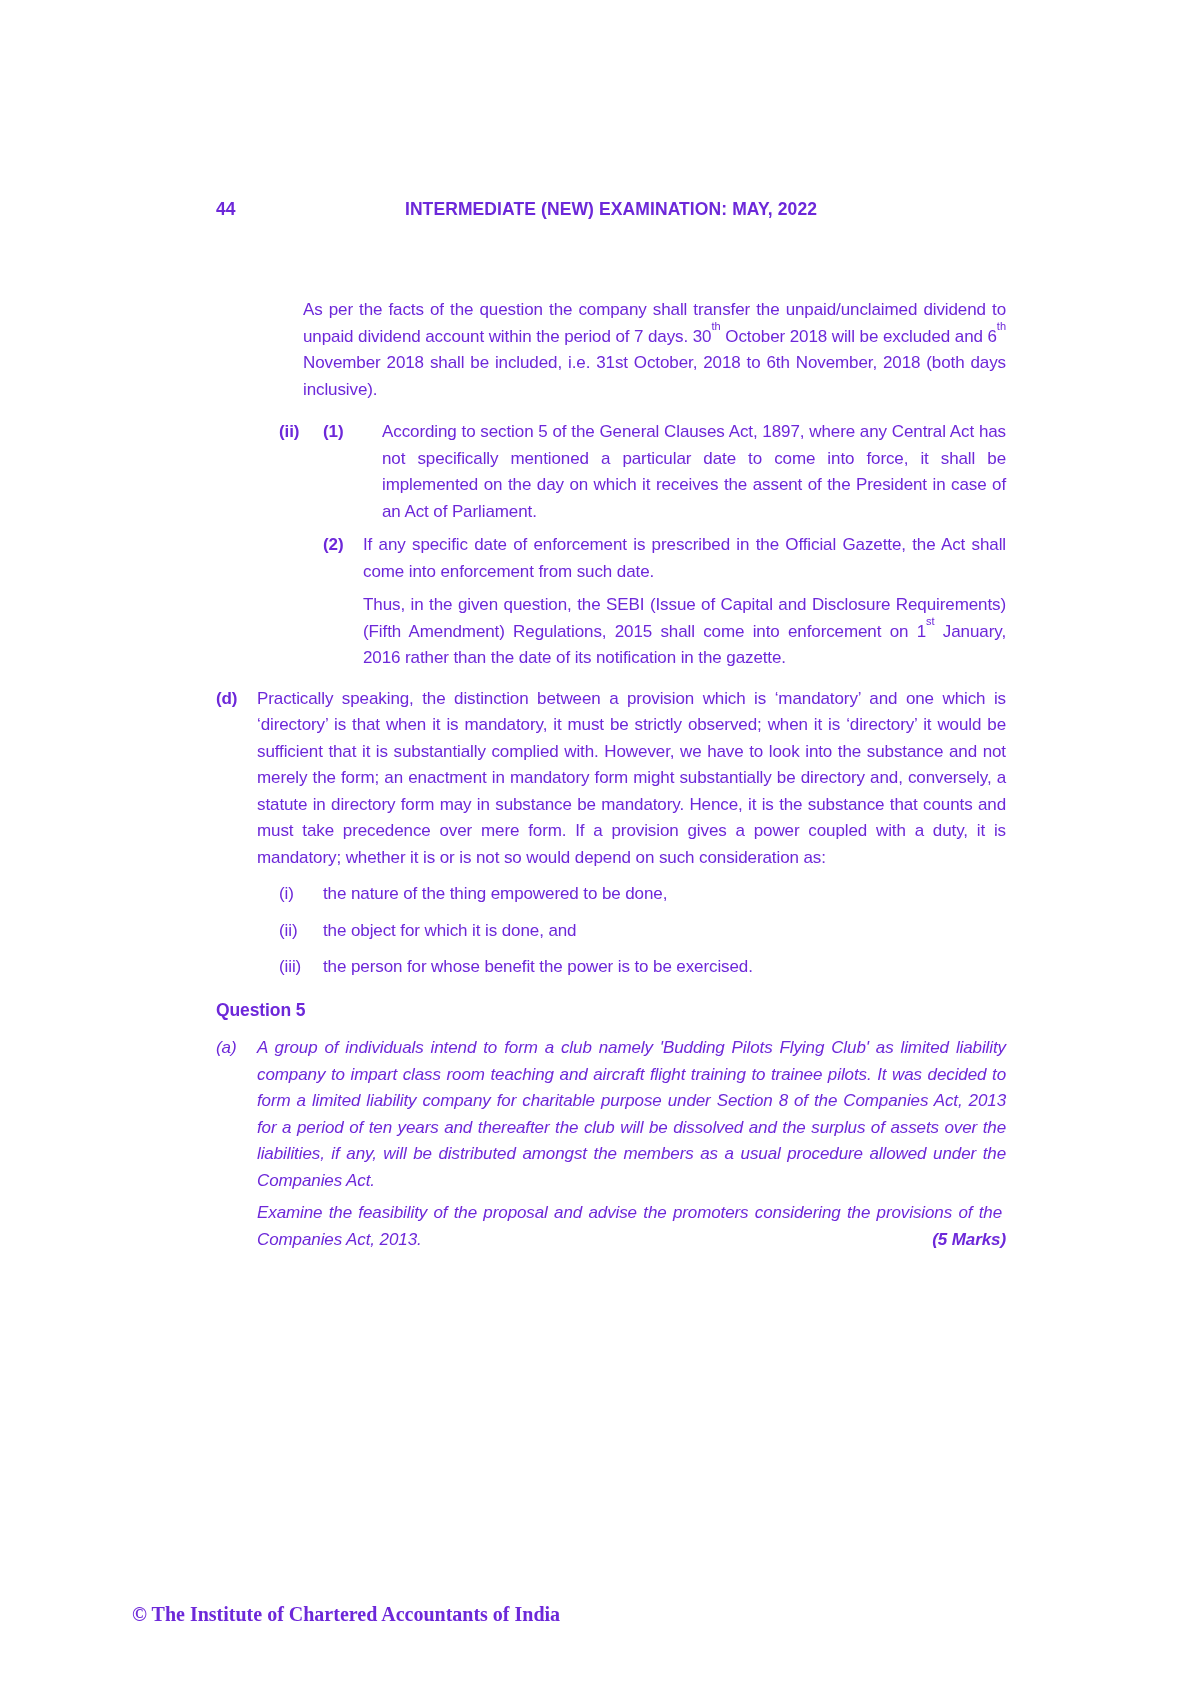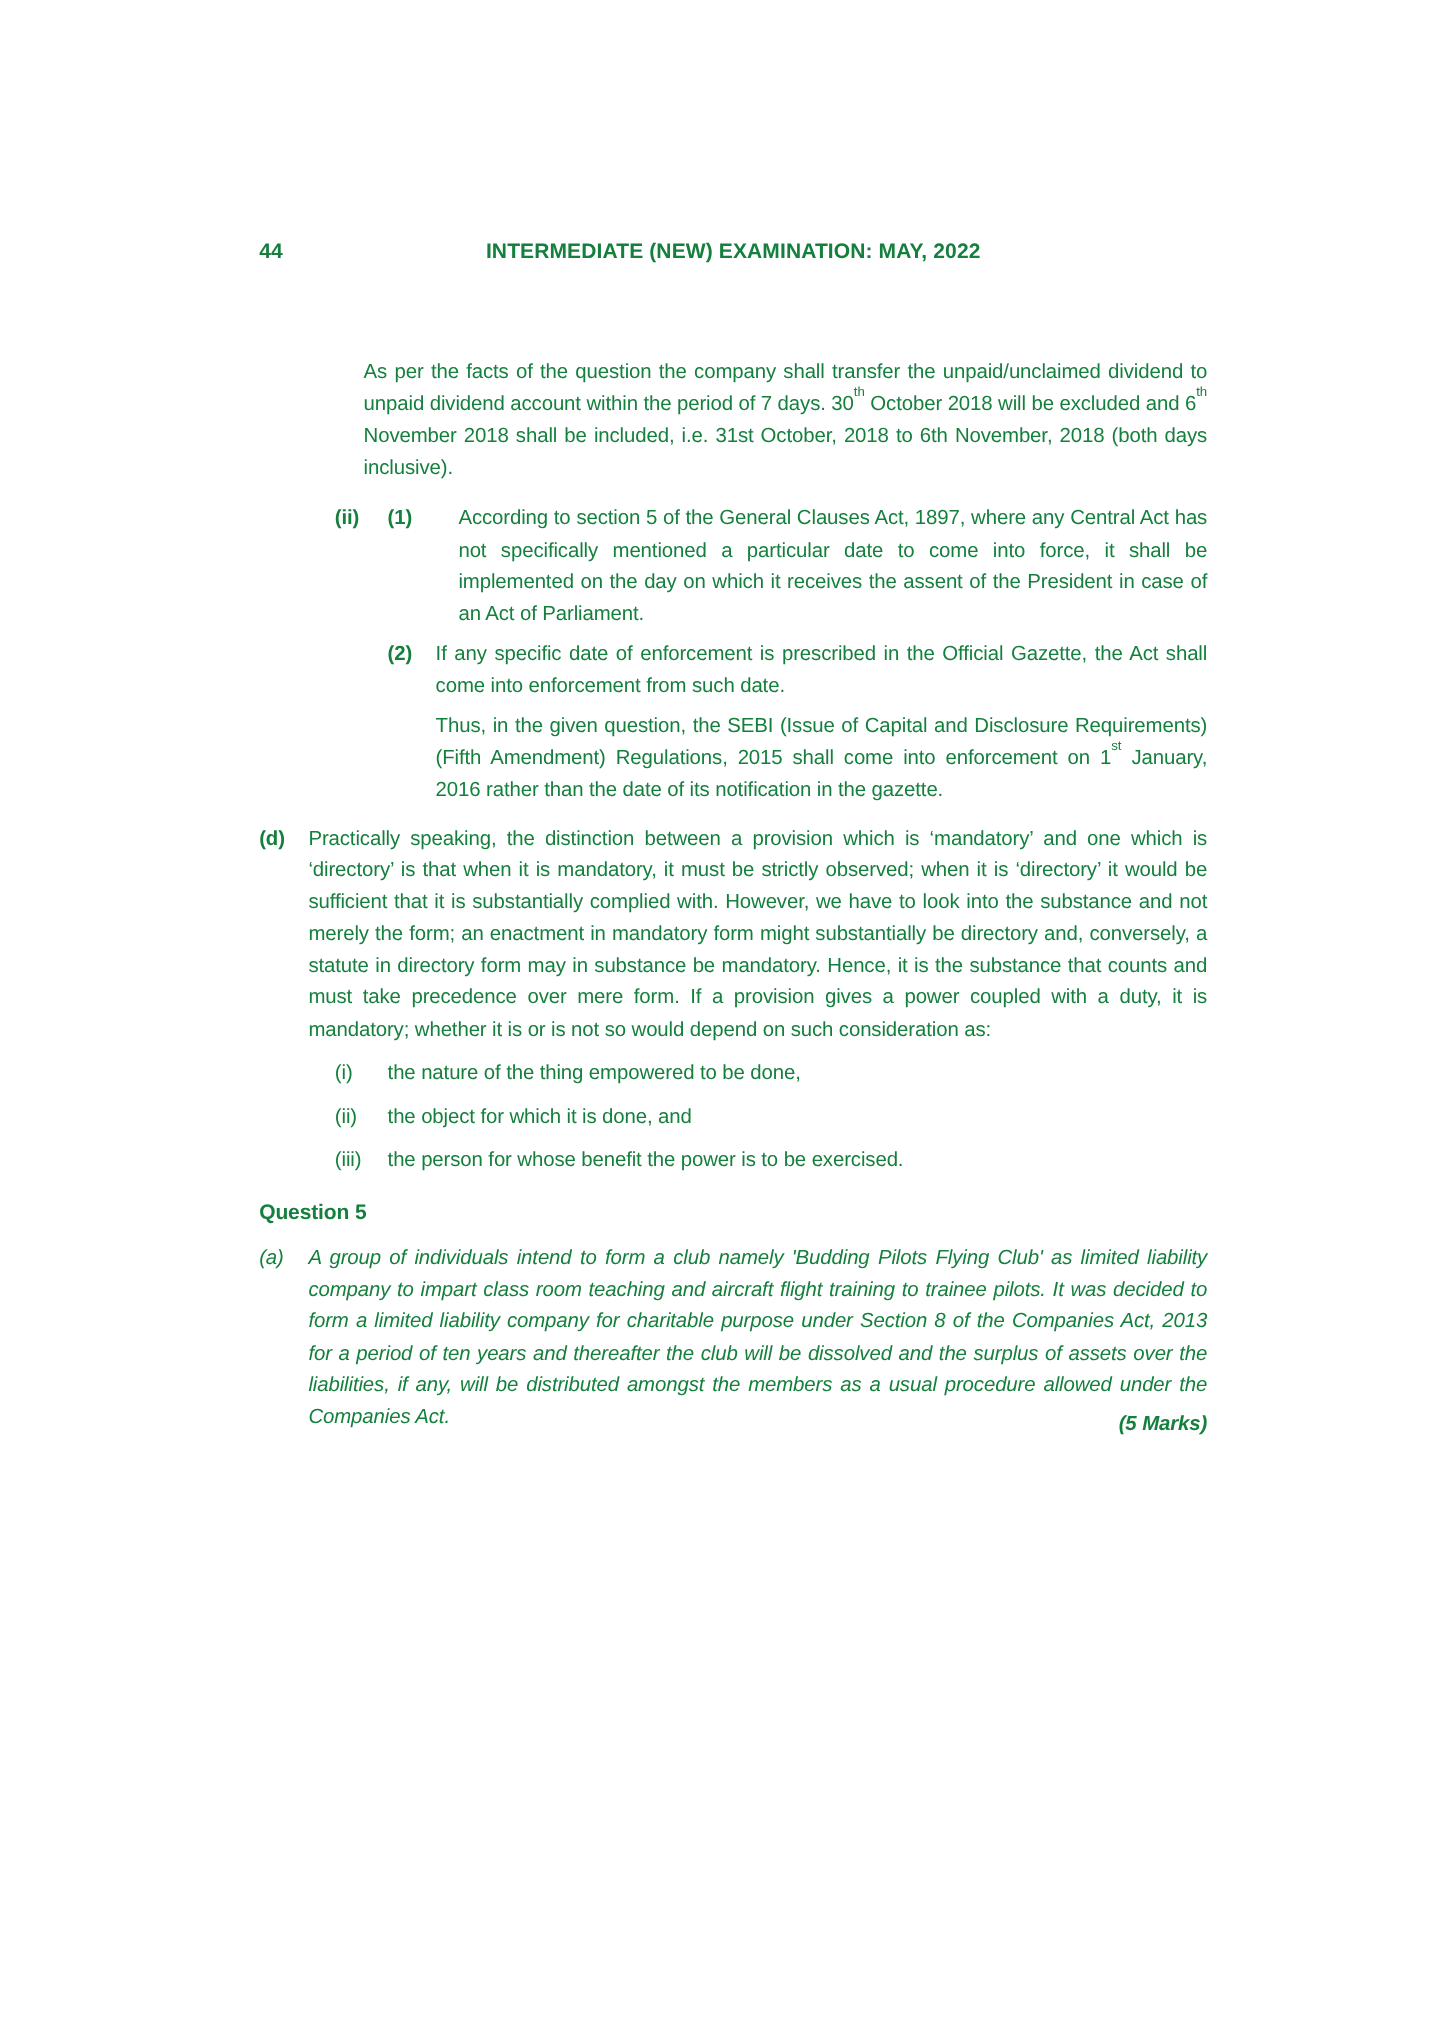--- a/index.html
+++ b/index.html
@@ -5,21 +5,21 @@
   * { box-sizing: border-box; }
   html, body { margin: 0; padding: 0; background: #e8e8e8; }
   .page {
     position: relative;
     width: 1191px;
     height: 1685px;
     margin: 0 auto;
     background: #ffffff;
     overflow: hidden;
     font-family: "Liberation Sans", sans-serif;
-    color: #15803d;
+    color: #6d28d9;
   }
   
   .page-header {
     position: absolute;
     top: 196px;
     left: 216px;
     width: 790px;
     font-size: 17.5px;
     line-height: 26px;
     font-weight: bold;
@@ -146,20 +146,21 @@
 
       </div>
     </div>
 
     <h2 class="q5-heading">Question 5</h2>
 
     <div class="row italic-block mt12">
       <span class="lbl-plain w41">(a)</span>
       <div class="flex1">
         <p class="jp">A group of individuals intend to form a club namely 'Budding Pilots Flying Club' as limited liability company to impart class room teaching and aircraft flight training to trainee pilots. It was decided to form a limited liability company for charitable purpose under Section 8 of the Companies Act, 2013 for a period of ten years and thereafter the club will be dissolved and the surplus of assets over the liabilities, if any, will be distributed amongst the members as a usual procedure allowed under the Companies Act.</p>
-        <p class="jp mt6 marks-line"><span class="marks">(5 Marks)</span></p>
+        <p class="jp mt6 marks-line"><span>Examine the feasibility of the proposal and advise the promoters considering the provisions of the Companies Act, 2013.</span><span class="marks">(5 Marks)</span></p>
       </div>
     </div>
 
   </div>
 
+  <div class="page-footer">© The Institute of Chartered Accountants of India</div>
 
 </div>
 
 </body></html>

